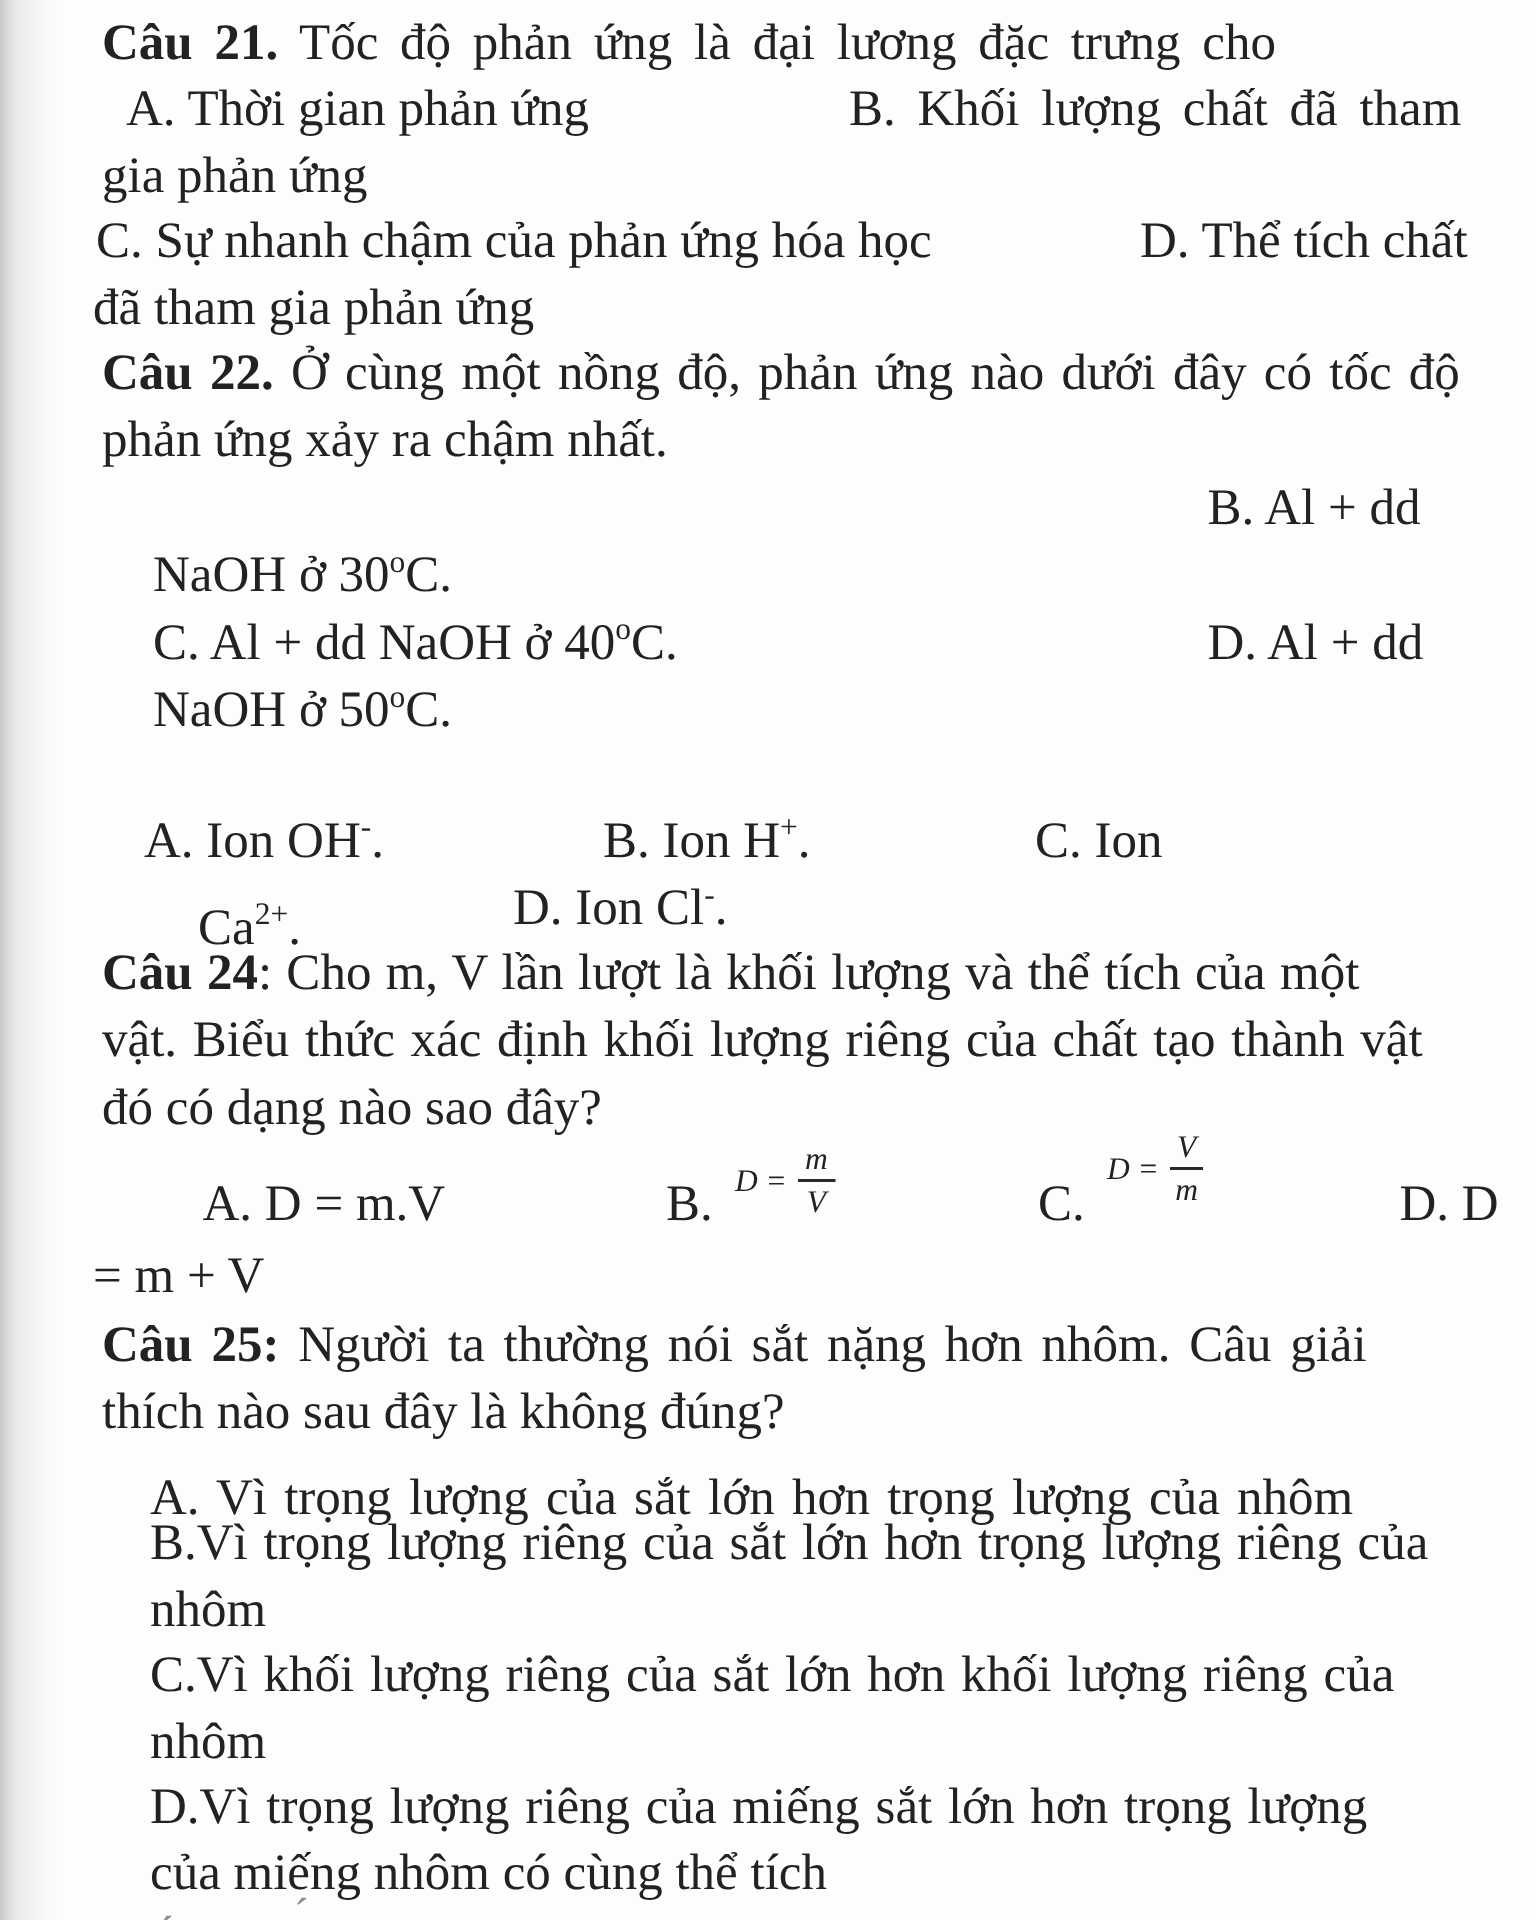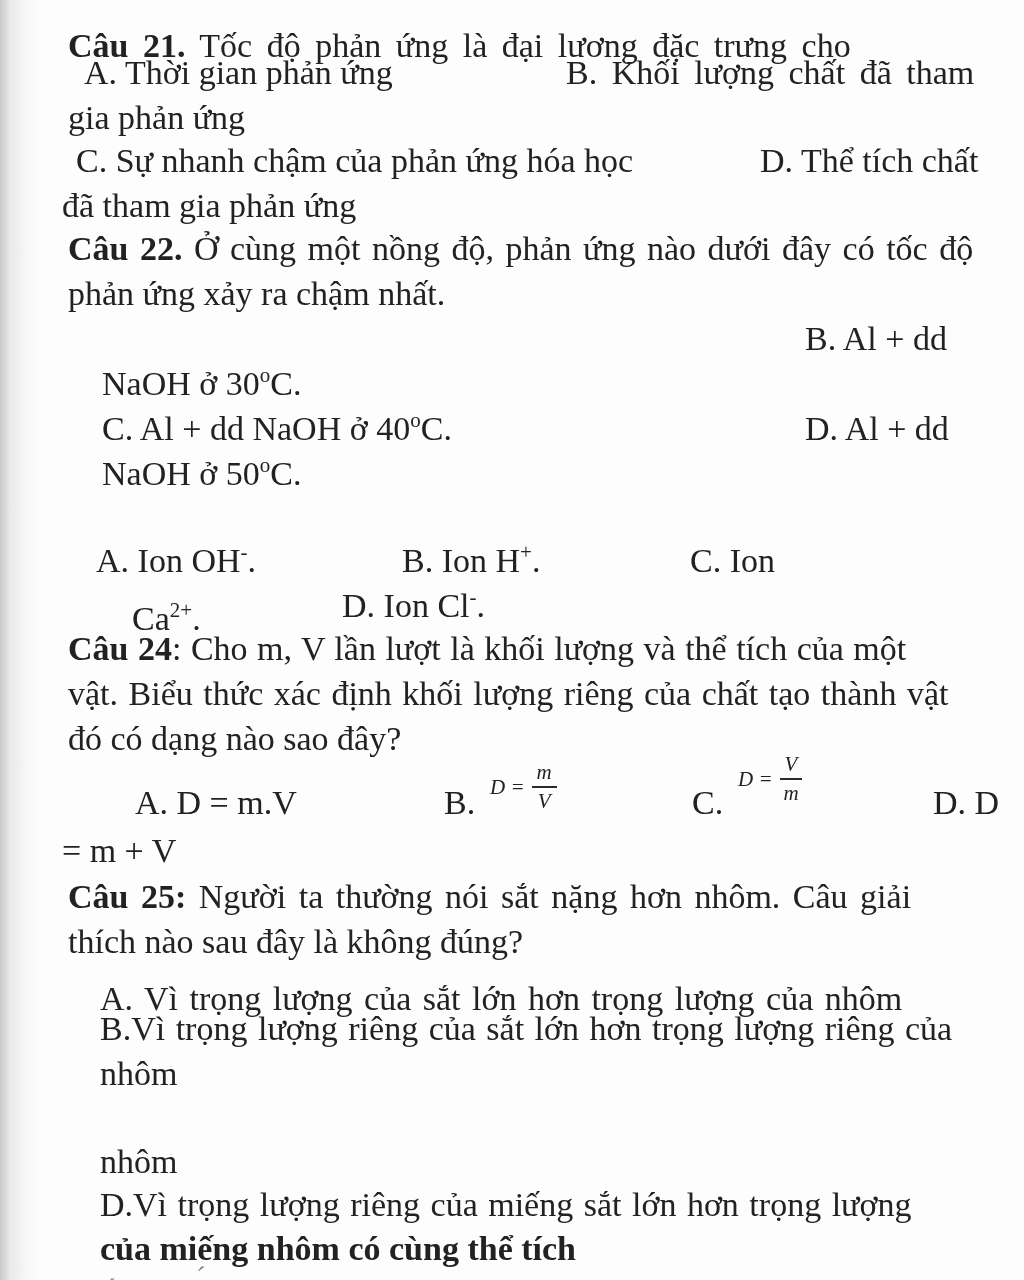--- a/index.html
+++ b/index.html
@@ -39,25 +39,25 @@
   .frac{display:inline-flex;flex-direction:column;align-items:center;}
   .frac .num{padding:0 5px 3px;border-bottom:2px solid #2a2a2a;}
   .frac .den{padding-top:3px;}
   .faint{color:#8d8d8d;font-size:30px;}
 </style>
 </head>
 <body>
 
 <div class="page" style="background: rgb(253, 253, 253); color: rgb(34, 34, 34);">
   <div class="edge-left"></div>
-<div class="chunk" style="left: 68px; top: 25px; word-spacing: 6px; text-align: right;"><b>Câu 21.</b><span> Tốc độ phản ứng là đại lương đặc trưng cho</span></div>
+<div class="chunk" style="left: 68px; top: 8px; word-spacing: 6px; text-align: right;"><b>Câu 21.</b><span> Tốc độ phản ứng là đại lương đặc trưng cho</span></div>
     <div class="chunk" style="left: 84px; top: 52px;"><span>A. Thời gian phản ứng</span></div>
     <div class="chunk" style="left: 68px; top: 97px;"><span>gia phản ứng</span></div>
     <div class="chunk" style="left: 566px; top: 52px; word-spacing: 6px;"><span>B. Khối lượng chất đã tham</span></div>
-    <div class="chunk" style="left: 76px; top: 140px;"><span>C. Sự nhanh chậm của phản ứng hóa học</span></div>
+    <div class="chunk" style="left: 64px; top: 140px;"><span>C. Sự nhanh chậm của phản ứng hóa học</span></div>
     <div class="chunk" style="left: 760px; top: 140px;"><span>D. Thể tích chất</span></div>
     <div class="chunk" style="left: 62px; top: 185px;"><span>đã tham gia phản ứng</span></div>
     <div class="chunk" style="left: 68px; top: 228px; word-spacing: 3px;"><b>Câu 22.</b><span> Ở cùng một nồng độ, phản ứng nào dưới đây có tốc độ</span></div>
     <div class="chunk" style="left: 68px; top: 273px;"><span>phản ứng xảy ra chậm nhất.</span></div>
     <div class="chunk" style="left: 805px; top: 318px;"><span>B. Al + dd</span></div>
     <div class="chunk" style="left: 102px; top: 363px;"><span>NaOH ở 30</span><sup>o</sup><span>C.</span></div>
     <div class="chunk" style="left: 102px; top: 408px;"><span>C. Al + dd NaOH ở 40</span><sup>o</sup><span>C.</span></div>
     <div class="chunk" style="left: 805px; top: 408px;"><span>D. Al + dd</span></div>
     <div class="chunk" style="left: 102px; top: 453px;"><span>NaOH ở 50</span><sup>o</sup><span>C.</span></div>
     <div class="chunk" style="left: 96px; top: 540px;"><span>A. Ion OH</span><sup>-</sup><span>.</span></div>
@@ -85,18 +85,19 @@
         <span class="den">m</span>
       </span>
     </div>
     <div class="chunk" style="left: 933px; top: 782px;"><span>D. D</span></div>
     <div class="chunk" style="left: 62px; top: 830px;"><span>= m + V</span></div>
     <div class="chunk" style="left: 68px; top: 876px; word-spacing: 4px;"><b>Câu 25:</b><span> Người ta thường nói sắt nặng hơn nhôm. Câu giải</span></div>
     <div class="chunk" style="left: 68px; top: 921px;"><span>thích nào sau đây là không đúng?</span></div>
     <div class="chunk" style="left: 100px; top: 964px; word-spacing: 3px; margin-top: 14px;"><span>A. Vì trọng lượng của sắt lớn hơn trọng lượng của nhôm</span></div>
     <div class="chunk" style="left: 100px; top: 1008px; word-spacing: 2px;"><span>B.Vì trọng lượng riêng của sắt lớn hơn trọng lượng riêng của</span></div>
     <div class="chunk" style="left: 100px; top: 1053px;"><span>nhôm</span></div>
+    <div class="chunk" style="left: 100px; top: 1096px; word-spacing: 2px;"><span>C.Vì khối lượng riêng của sắt lớn hơn khối lượng riêng của</span></div>
     <div class="chunk" style="left: 100px; top: 1141px;"><span>nhôm</span></div>
     <div class="chunk" style="left: 100px; top: 1184px; word-spacing: 2px;"><span>D.Vì trọng lượng riêng của miếng sắt lớn hơn trọng lượng</span></div>
-    <div class="chunk" style="left: 100px; top: 1228px; font-weight: bold;"><span>của miếng nhôm có cùng thể tích</span></div>
+    <div class="chunk" style="left: 100px; top: 1228px;"><span>của miếng nhôm có cùng thể tích</span></div>
     <div class="chunk faint" style="left: 196px; top: 1256px;"><span>ˊ</span></div>
     <div class="chunk faint" style="left: 106px; top: 1268px;"><span>ˊ</span></div>
   </div>
 
 </body></html>

